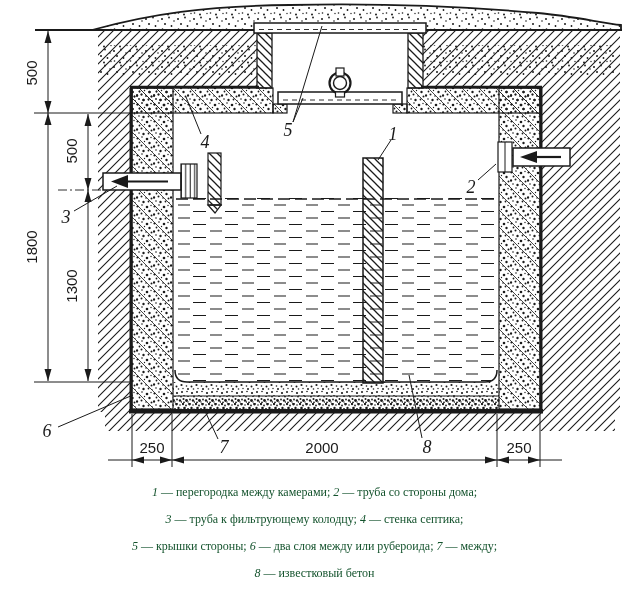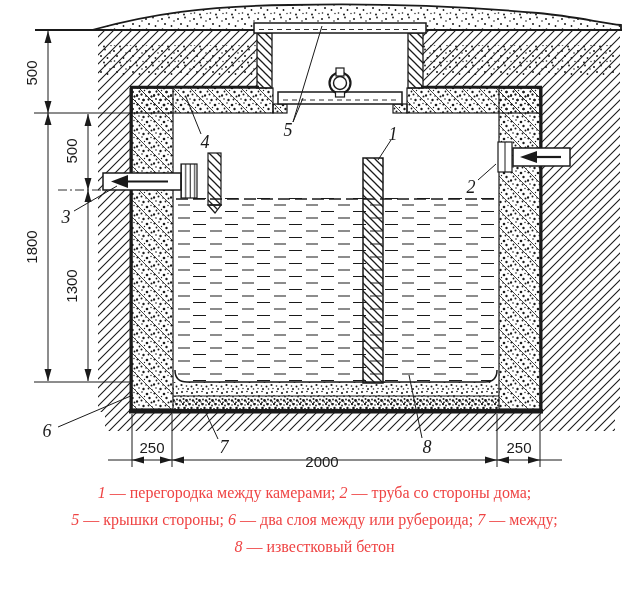--- a/index.html
+++ b/index.html
@@ -6,21 +6,21 @@
   body{width:629px;height:609px;overflow:hidden;}
   .stage{position:relative;width:629px;height:609px;background:#fff;color:#1a1a1a;
          font-family:"Liberation Serif",serif;}
   .stage svg{position:absolute;left:0;top:0;}
   .lbl{position:absolute;transform:translate(-50%,-50%);font-size:18px;font-style:italic;
        font-family:"Liberation Serif",serif;line-height:1;white-space:nowrap;color:#1a1a1a;}
   .dim{position:absolute;transform:translate(-50%,-50%);font-size:15px;font-style:normal;
        font-family:"Liberation Sans",sans-serif;line-height:1;white-space:nowrap;color:#1a1a1a;}
   .rot{transform:translate(-50%,-50%) rotate(-90deg);}
   .legend{position:absolute;top:479px;left:0;width:629px;text-align:center;
-          font-size:16px;line-height:27px;color:#ef4444;}
+          font-size:12px;line-height:27px;color:#14532d;}
   .legend .num{font-style:italic;}
 </style>
 </head>
 <body>
 
 <div class="stage">
 
 <svg width="629" height="480" viewBox="0 0 629 480">
   <defs>
 
@@ -241,31 +241,32 @@
     <line x1="218" y1="439" x2="205" y2="411"></line>
     <line x1="422" y1="438" x2="409" y2="375"></line>
   </g>
 </svg>
 
 <div class="dim rot" style="left:31px;top:73px">500</div>
 <div class="dim rot" style="left:31px;top:247px">1800</div>
 <div class="dim rot" style="left:71px;top:151px">500</div>
 <div class="dim rot" style="left:71px;top:286px">1300</div>
 <div class="dim" style="left:152px;top:447px">250</div>
-<div class="dim" style="left:322px;top:461px">2000</div>
+<div class="dim" style="left:322px;top:447px">2000</div>
 <div class="dim" style="left:519px;top:447px">250</div>
 
 <div class="lbl" style="left:393px;top:134px">1</div>
 <div class="lbl" style="left:471px;top:187px">2</div>
 <div class="lbl" style="left:66px;top:217px">3</div>
 <div class="lbl" style="left:205px;top:142px">4</div>
 <div class="lbl" style="left:288px;top:130px">5</div>
 <div class="lbl" style="left:47px;top:431px">6</div>
 <div class="lbl" style="left:224px;top:447px">7</div>
 <div class="lbl" style="left:427px;top:447px">8</div>
 
 <div class="legend">
   <div><span class="num">1</span><span> — перегородка между камерами; </span><span class="num">2</span><span> — труба со стороны дома;</span></div>
+  <div><span class="num">3</span><span> — труба к фильтрующему колодцу; </span><span class="num">4</span><span> — стенка септика;</span></div>
   <div><span class="num">5</span><span> — крышки стороны; </span><span class="num">6</span><span> — два слоя между или рубероида; </span><span class="num">7</span><span> — между;</span></div>
   <div><span class="num">8</span><span> — известковый бетон</span></div>
 </div>
 
 </div>
 
 </body></html>

